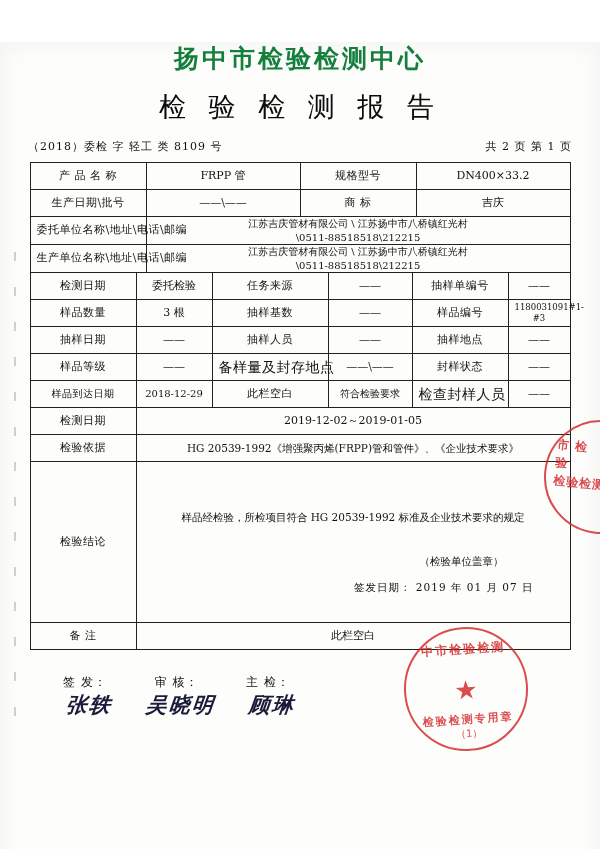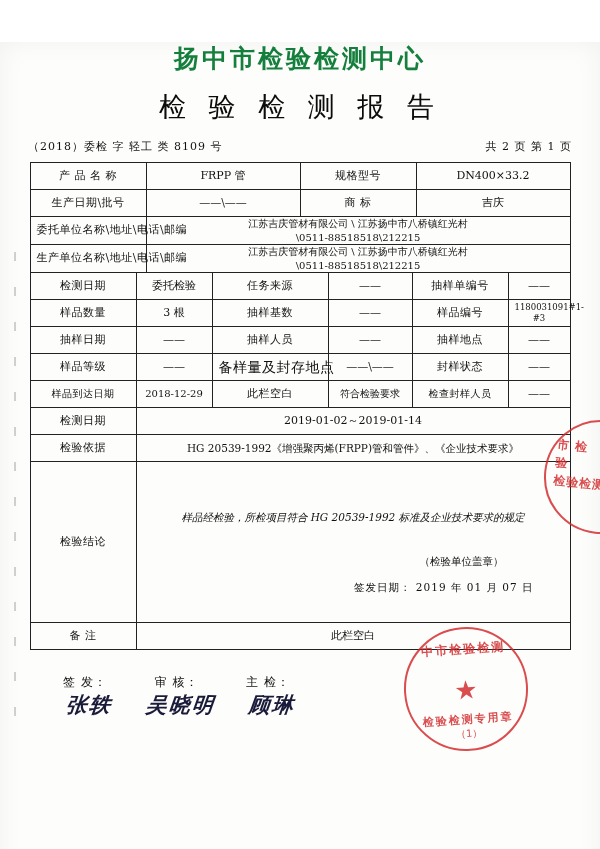--- a/index.html
+++ b/index.html
@@ -104,21 +104,21 @@
     text-align: left;
     padding-left: 14px;
     font-size: 10.5px;
   }
   .conclusion-cell {
     text-align: left;
     padding: 10px 14px;
     font-size: 10.5px;
     position: relative;
   }
-  .conclusion-text { margin-top: 20px; font-style: italic; }
+  .conclusion-text { margin-top: 20px; }
   .stamp-line {
     text-align: right;
     padding-right: 60px;
     margin-top: 30px;
     font-size: 10.5px;
   }
   .sign-date-line {
     text-align: right;
     padding-right: 30px;
     margin-top: 12px;
@@ -348,26 +348,26 @@
         <td class="lbl tall-32" style="font-size:14px;">备样量及封存地点</td>
         <td class="tall-32 dash">——\——</td>
         <td class="lbl tall-32">封样状态</td>
         <td class="tall-32 dash">——</td>
       </tr>
       <tr>
         <td class="lbl tall-32" style="font-size:10px;">样品到达日期</td>
         <td class="tall-32" style="font-size:10px;">2018-12-29</td>
         <td class="lbl tall-32">此栏空白</td>
         <td class="tall-32" style="font-size:10px;">符合检验要求</td>
-        <td class="lbl tall-32" style="font-size:10px;margin-left:24px;">检查封样人员</td>
+        <td class="lbl tall-32" style="font-size:14px;margin-left:24px;">检查封样人员</td>
         <td class="tall-32 dash">——</td>
       </tr>
       <tr>
         <td class="lbl tall-40">检测日期</td>
-        <td class="tall-40" colspan="5">2019-01-02～2019-01-14</td>
+        <td class="tall-40" colspan="5">2019-12-02～2019-01-05</td>
       </tr>
       <tr>
         <td class="lbl tall-60">检验依据</td>
         <td class="basis-cell tall-60" colspan="5">HG 20539-1992《增强聚丙烯(FRPP)管和管件》、《企业技术要求》</td>
       </tr>
       <tr>
         <td class="lbl" style="height:160px;">检验结论</td>
         <td class="conclusion-cell" style="height:160px;" colspan="5">
           <div class="conclusion-text">样品经检验，所检项目符合 HG 20539-1992 标准及企业技术要求的规定</div>
           <div class="stamp-line">（检验单位盖章）</div>

